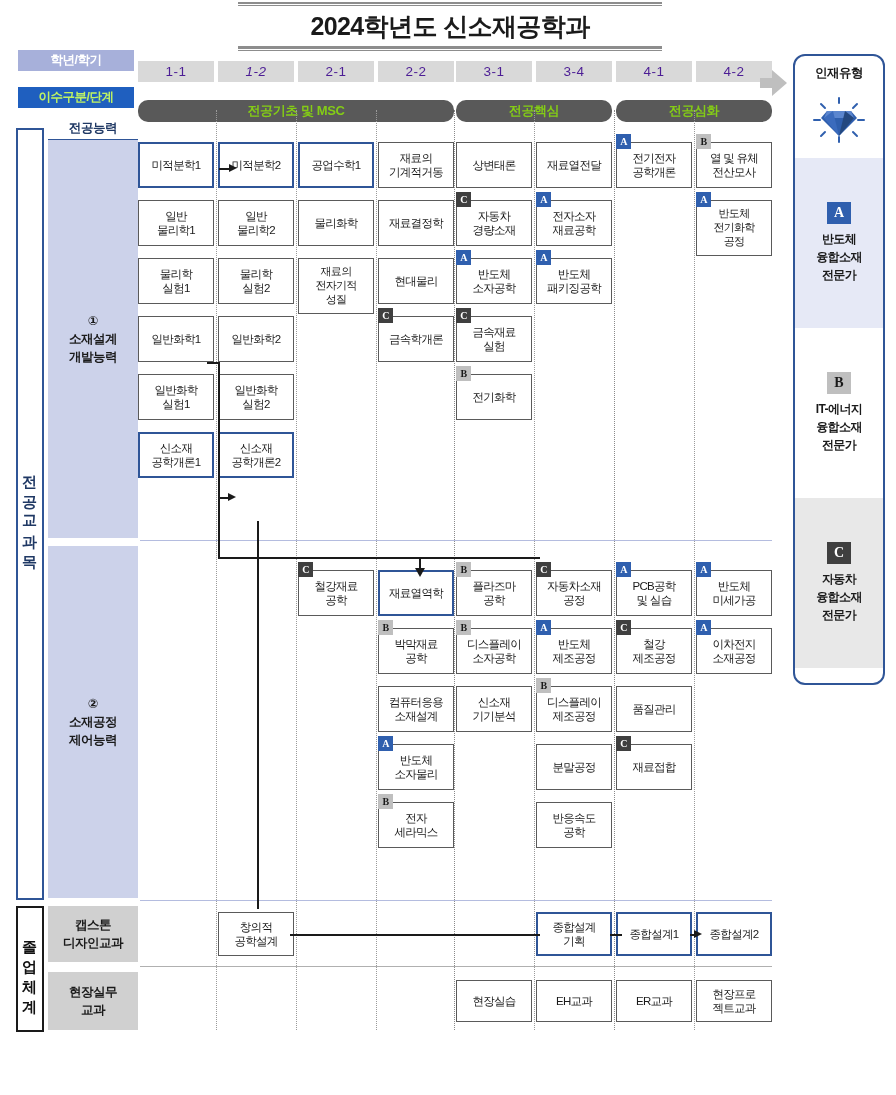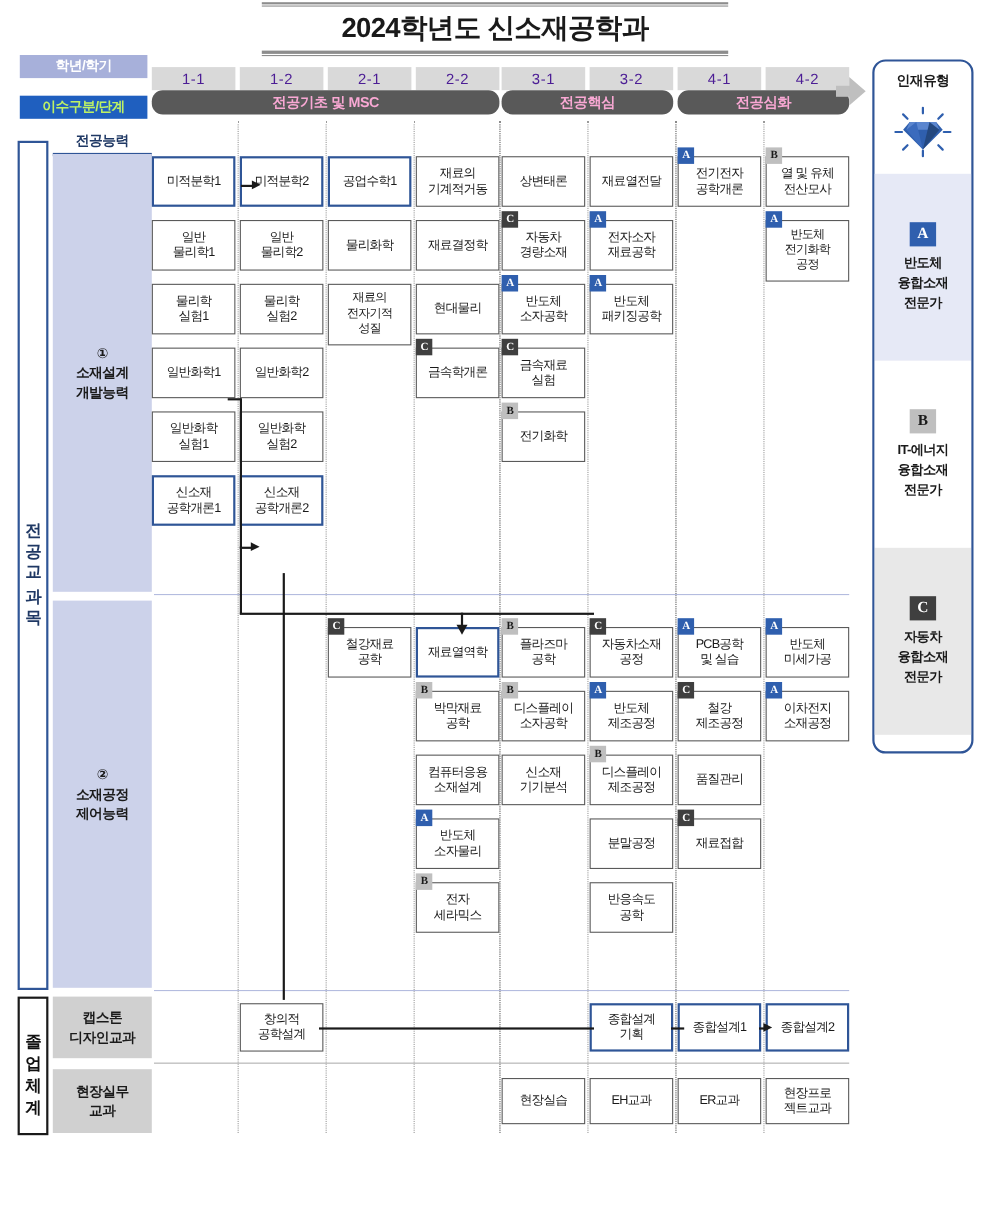--- a/index.html
+++ b/index.html
@@ -61,24 +61,24 @@
     top: 61px;
     height: 21px;
     background: #d9d9d9;
     color: #4c1d95;
     display: flex; align-items: center; justify-content: center;
     font-size: 13.5px;
     letter-spacing: 0.5px;
   }
   .stage-cell {
     position: absolute;
-    top: 82px;
+    top: 100px;
     height: 22px;
     background: #595959;
-    color: #f9a8d4;
+    color: #84cc16;
     border-radius: 10px;
     display: flex; align-items: center; justify-content: center;
     font-size: 13px;
     font-weight: bold;
     letter-spacing: -0.4px;
   }
   
   .hdr-arrow {
     position: absolute;
     left: 772px; top: 70px;
@@ -299,25 +299,25 @@
     <div class="rule-double"></div>
     <div class="title-text">2024학년도 신소재공학과</div>
     <div class="rule-double-bottom"></div>
   </div>
 
   <div class="hdr-label" id="hdr-label-year">학년/학기</div>
   <div class="hdr-label" id="hdr-label-stage">이수구분/단계</div>
 
   <div id="dyn-header">
       <div class="sem-cell" style="left: 138px; width: 76px;">1-1</div>
-      <div class="sem-cell" style="left: 218px; width: 76px;">1-2</div>
+      <div class="sem-cell" style="left: 218px; width: 76px; font-style: italic;">1-2</div>
       <div class="sem-cell" style="left: 298px; width: 76px;">2-1</div>
       <div class="sem-cell" style="left: 378px; width: 76px;">2-2</div>
       <div class="sem-cell" style="left: 456px; width: 76px;">3-1</div>
-      <div class="sem-cell" style="left: 536px; width: 76px;">3-2</div>
+      <div class="sem-cell" style="left: 536px; width: 76px;">3-4</div>
       <div class="sem-cell" style="left: 616px; width: 76px;">4-1</div>
       <div class="sem-cell" style="left: 696px; width: 76px;">4-2</div>
       <div class="stage-cell" style="left: 138px; width: 316px;">전공기초 및 MSC</div>
       <div class="stage-cell" style="left: 456px; width: 156px;">전공핵심</div>
       <div class="stage-cell" style="left: 616px; width: 156px;">전공심화</div>
       <div class="coldot" style="left: 216px; height: 920px;"></div>
       <div class="coldot" style="left: 296px; height: 920px;"></div>
       <div class="coldot" style="left: 376px; height: 920px;"></div>
       <div class="coldot" style="left: 454px; height: 920px;"></div>
       <div class="coldot" style="left: 534px; height: 920px;"></div>

